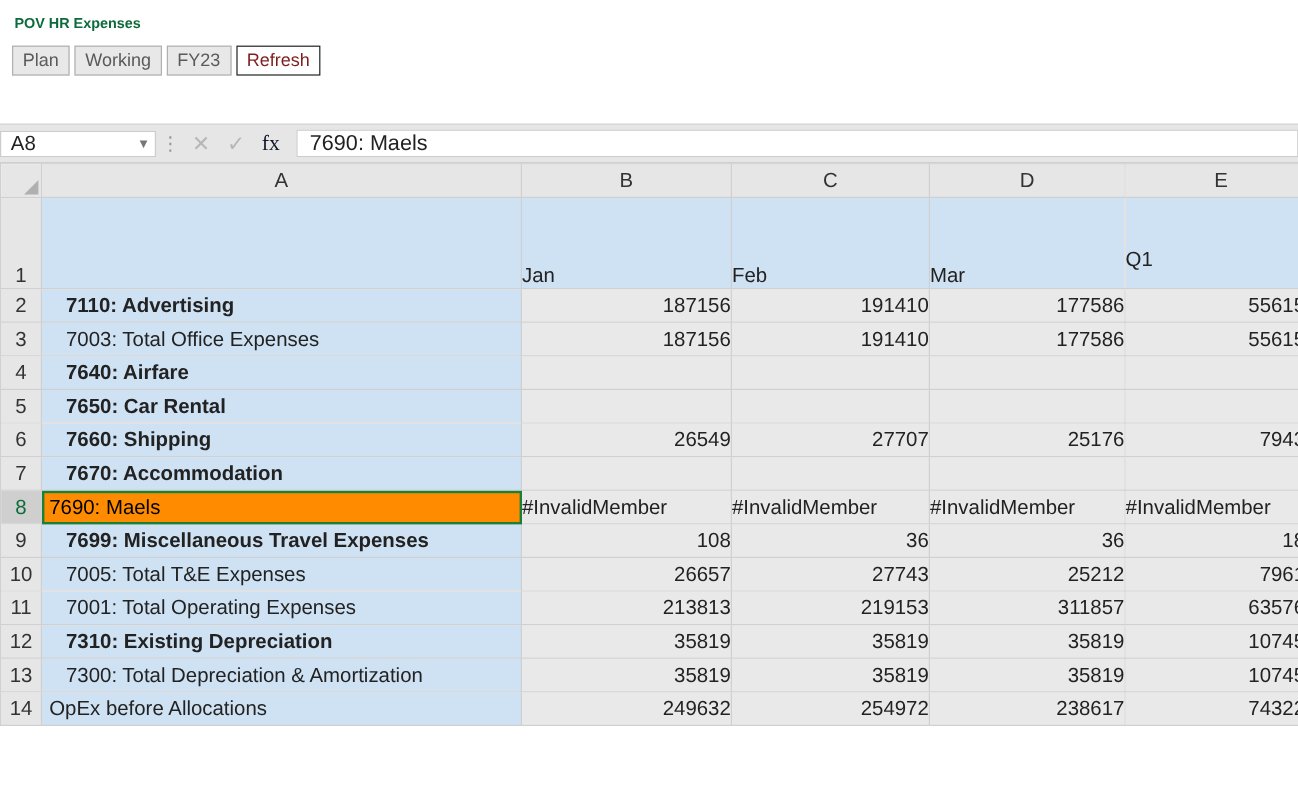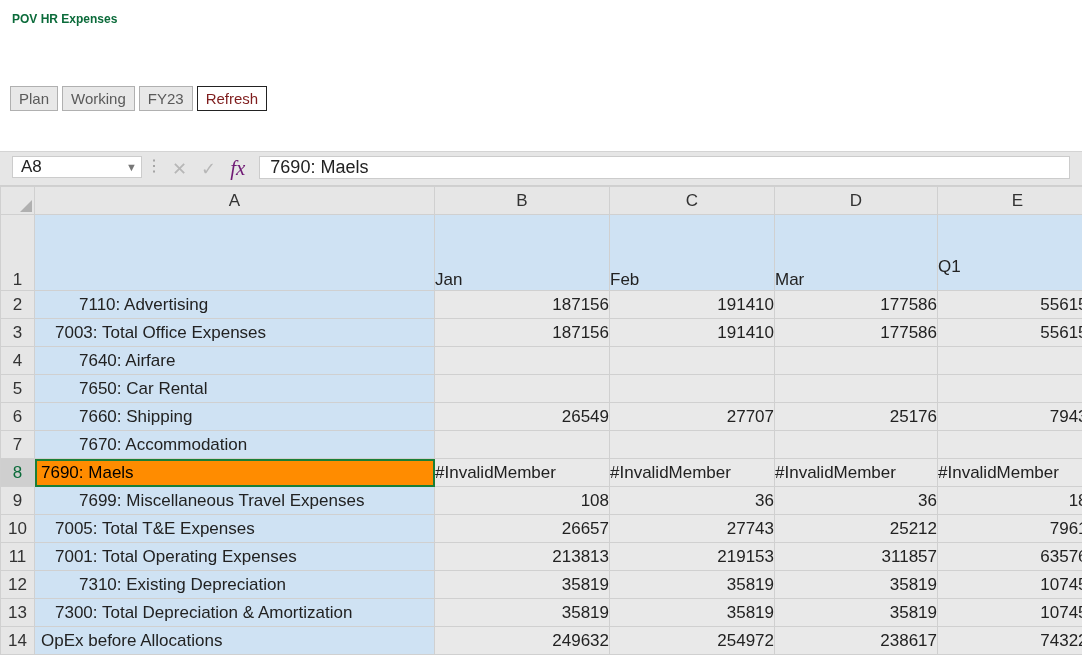--- a/index.html
+++ b/index.html
@@ -28,40 +28,39 @@
     margin-bottom: 6px;
   }
   .pov-buttons .btn {
     border: 1px solid #b0b0b0;
     background: #e8e8e8;
     color: #5a5a5a;
     padding: 3px 8px;
     font-size: 15px;
     font-family: inherit;
     cursor: pointer;
-    margin-top: 48px;
   }
   .pov-buttons .btn.refresh {
     background: #fff;
     color: #7f1d1d;
     border: 1px solid #222;
   }
 
   
   .ribbon-spacer {
     height: 30px;
     background: #fff;
   }
   .formula-bar-area {
     background: #e6e6e6;
     border-top: 1px solid #d4d4d4;
     border-bottom: 1px solid #cfcfcf;
-    padding: 4px 12px;
-    display: flex;
-    align-items: flex-start;
+    padding: 4px 0;
+    display: flex;
+    align-items: center;
     gap: 4px;
   }
   .name-box {
     width: 130px;
     background: #fff;
     border: 1px solid #ccc;
     display: flex;
     align-items: center;
     padding: 0 8px;
     font-size: 17px;
@@ -83,24 +82,23 @@
   }
   .fx-buttons {
     display: flex;
     align-items: center;
     gap: 14px;
     padding: 0 10px 0 6px;
     color: #b7b7b7;
     font-size: 18px;
   }
   .fx-buttons .fxlbl {
-    font-style: italic;
-    color: #701a75;
+    color: #0f172a;
     font-family: "Times New Roman", serif;
-    font-size: 21px;
+    font-size: 18px;
   }
   .formula-input {
     flex: 1;
     background: #fff;
     border: 1px solid #ccc;
     padding: 0 10px;
     font-size: 18px;
     display: flex;
     align-items: center;
   }
@@ -178,21 +176,21 @@
 
   
   .selected-outline {
     outline: 2px solid #1a7f37;
     outline-offset: -2px;
   }
 
   
   .ind0 { padding-left: 6px; }
   .ind1 { padding-left: 20px; }
-  .ind2 { padding-left: 44px; }
+  .ind2 { padding-left: 20px; font-weight: bold; }
 </style>
 </head>
 <body>
 
 <div class="header-area">
   <div class="page-title">POV HR Expenses</div>
   <div class="pov-buttons">
     <button class="btn">Plan</button>
     <button class="btn">Working</button>
     <button class="btn">FY23</button>

